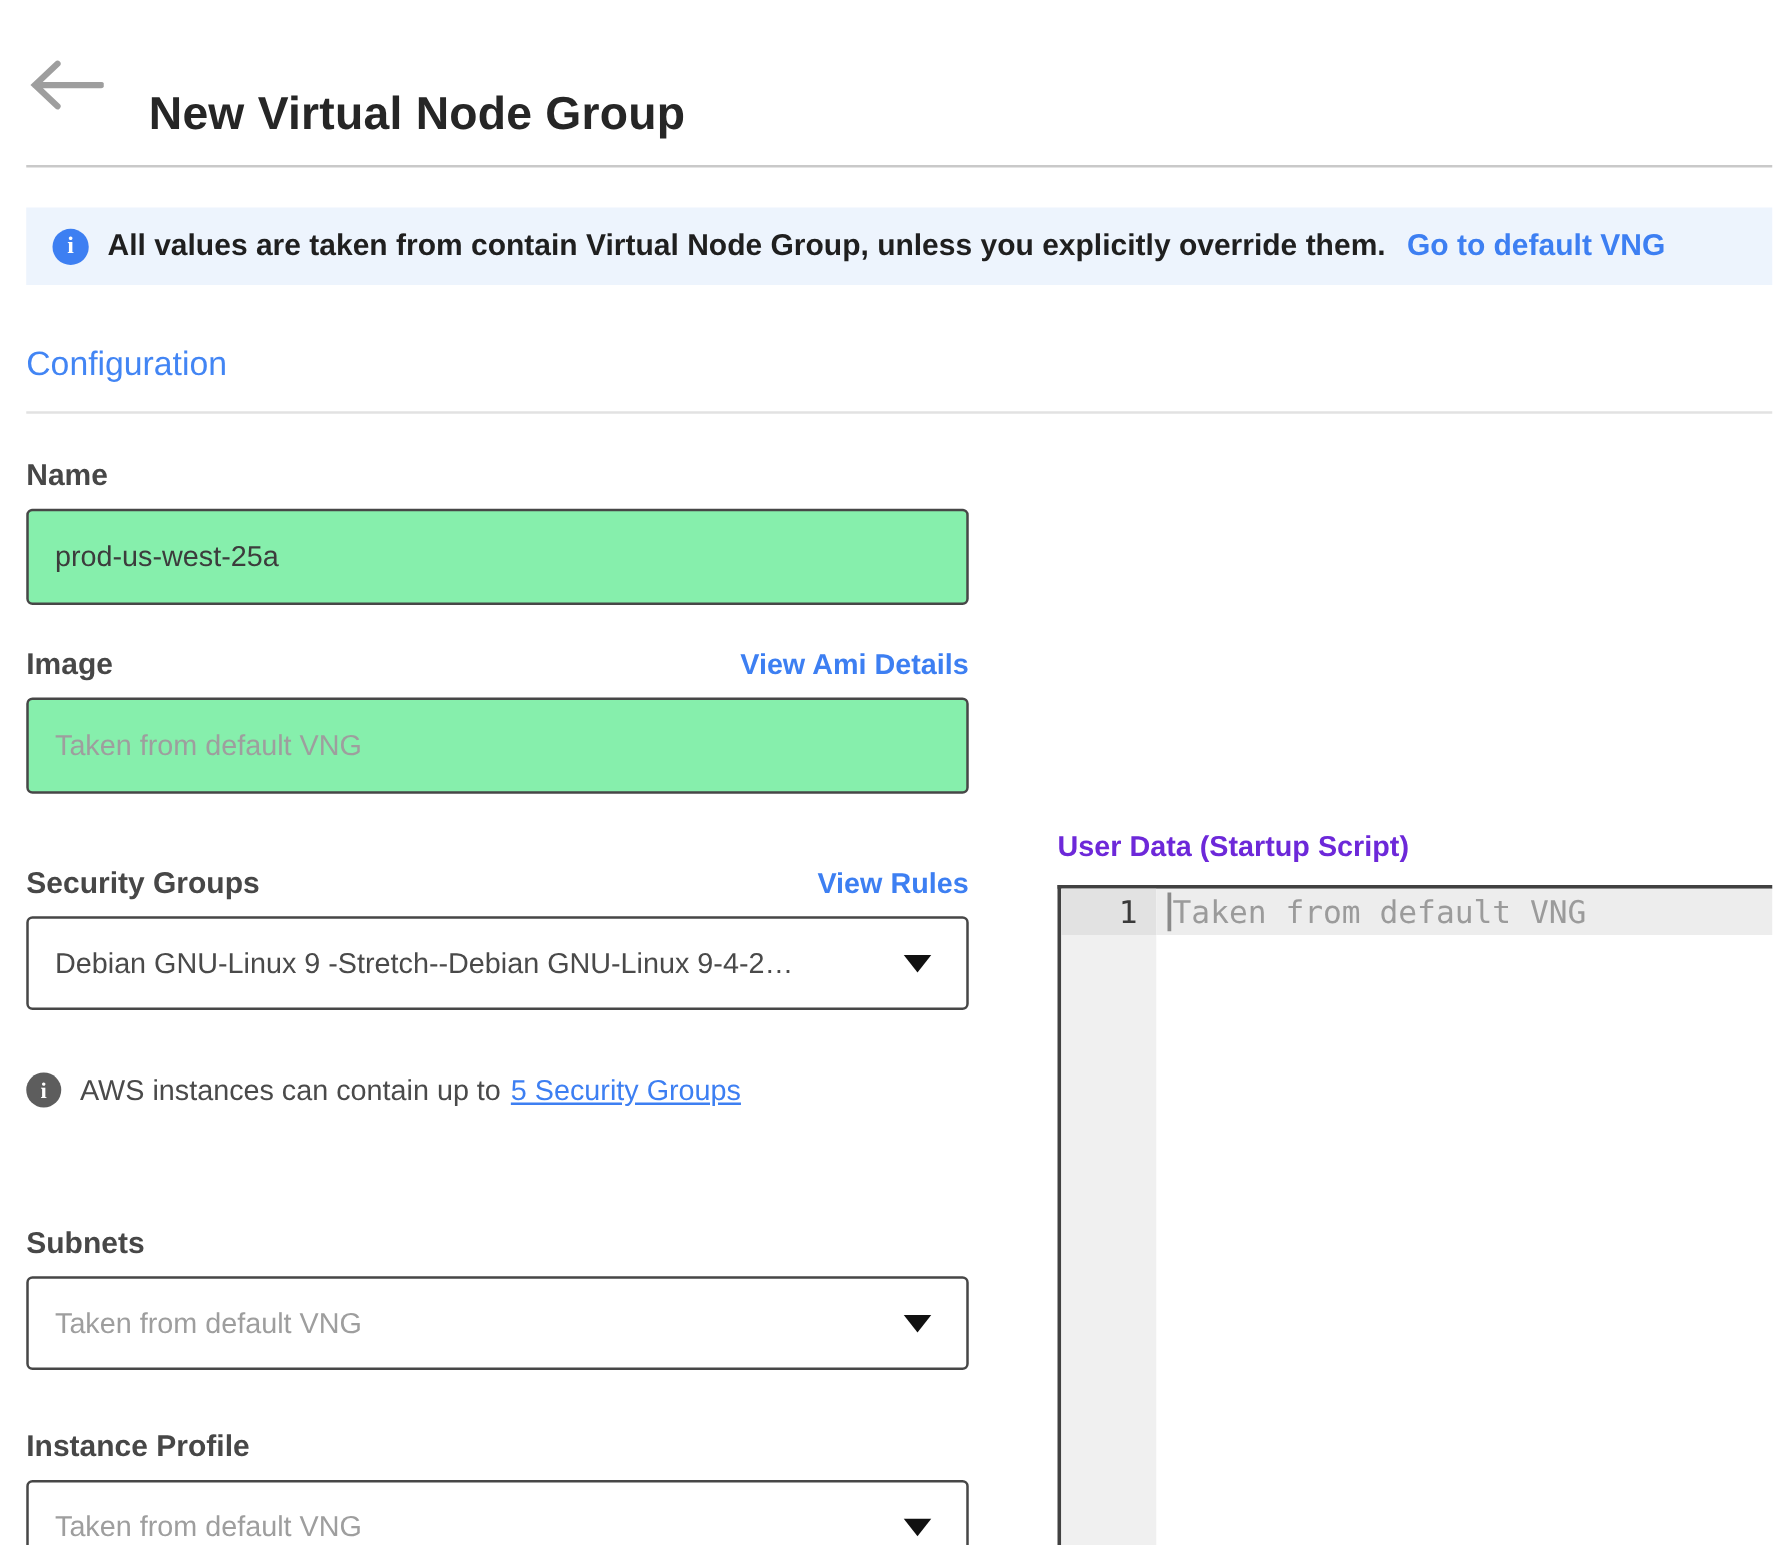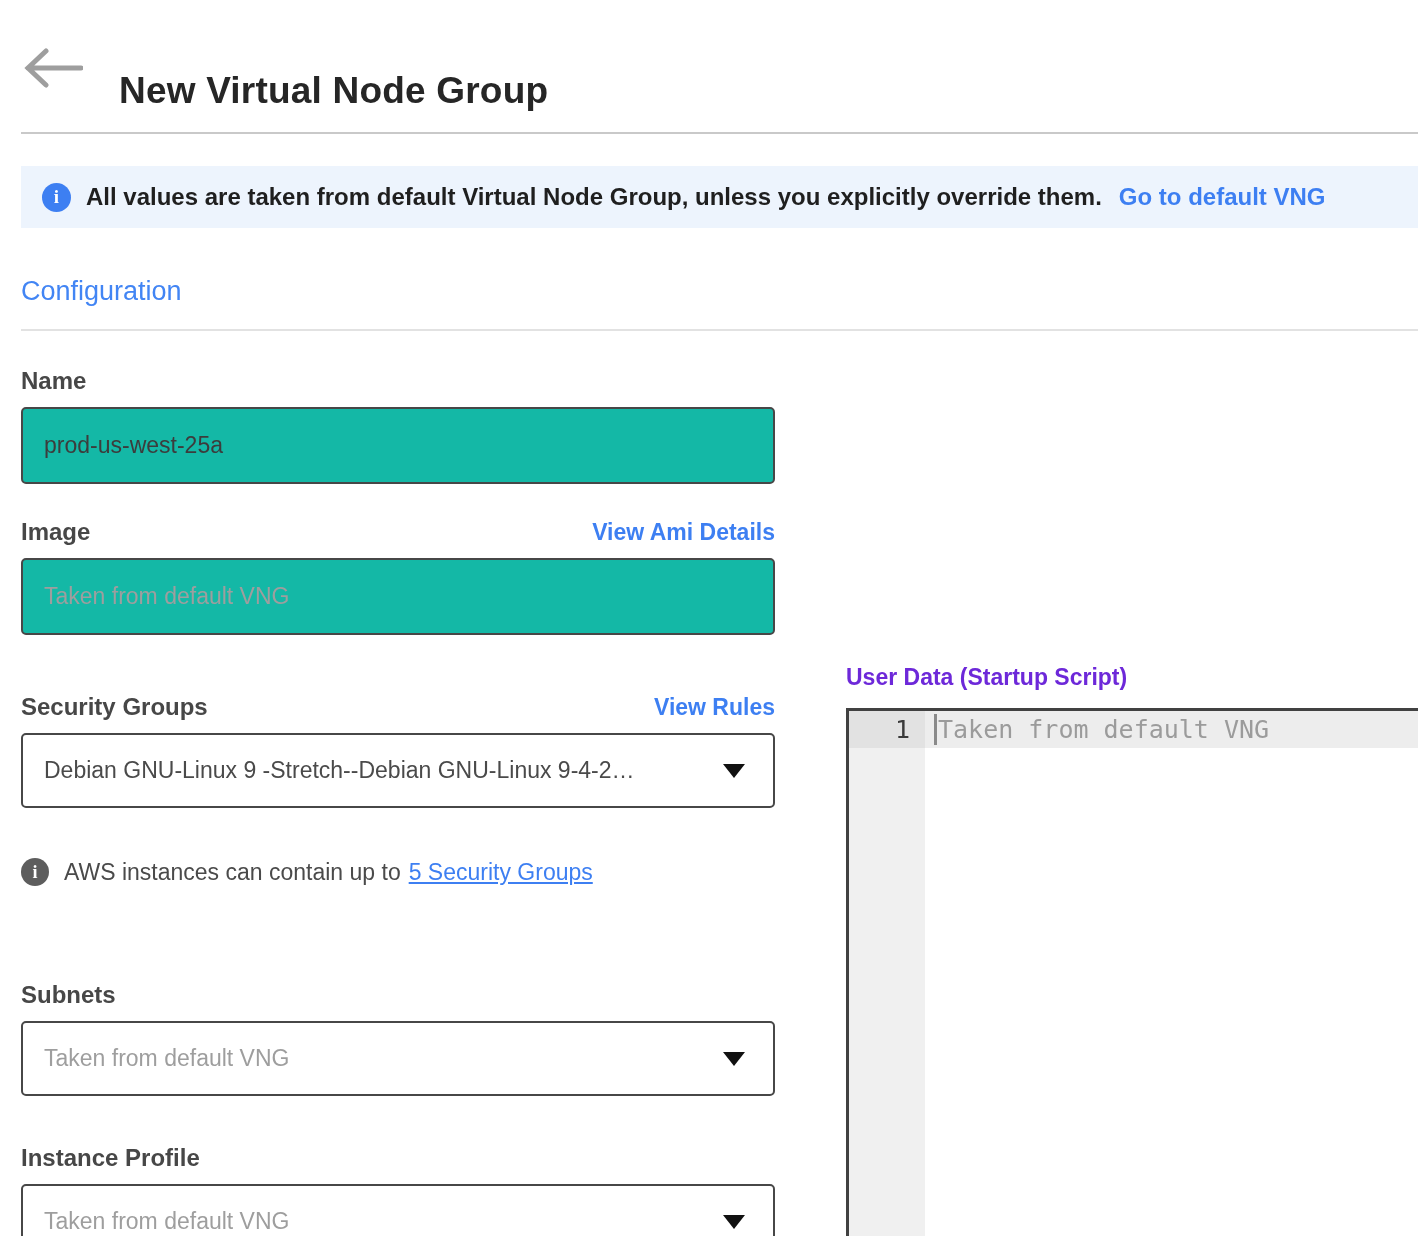--- a/index.html
+++ b/index.html
@@ -70,21 +70,21 @@
     display: flex; justify-content: space-between; align-items: baseline;
     margin-bottom: 12px;
   }
   .field-label {
     font-size: 24px; font-weight: 600; color: #474747; line-height: 28px;
   }
   .field-link { font-size: 23px; font-weight: 600; }
   .text-input {
     width: 100%; height: 77px;
     border: 2px solid #474747; border-radius: 5px;
-    background: #14b8a6;
+    background: #86efac;
     font-family: "Liberation Sans", "DejaVu Sans", sans-serif;
     font-size: 23px; color: #3c3c3c;
     padding: 0 21px;
     outline: none;
   }
   .text-input::placeholder { color: #9e9e9e; opacity: 1; }
   .select-box {
     width: 100%; height: 75px;
     border: 2px solid #474747; border-radius: 5px;
     background: #ffffff;
@@ -165,21 +165,21 @@
     <svg width="62" height="44" viewBox="0 0 62 44" fill="none">
       <path d="M60 22 L7 22 M25 5 L7 22 L25 39" stroke="#9e9e9e" stroke-width="5" stroke-linecap="round" fill="none"></path>
     </svg>
   </span>
   <h1 class="page-title">New Virtual Node Group</h1>
 </div>
 <div class="header-divider"></div>
 
 <div class="banner">
   <span class="info-icon">i</span>
-  <span>All values are taken from default Virtual Node Group, unless you explicitly override them.</span>
+  <span>All values are taken from contain Virtual Node Group, unless you explicitly override them.</span>
   <a>Go to default VNG</a>
 </div>
 
 <div class="section-heading">Configuration</div>
 <div class="section-divider"></div>
 
 <div class="content">
 
   <div class="left-col">
 

